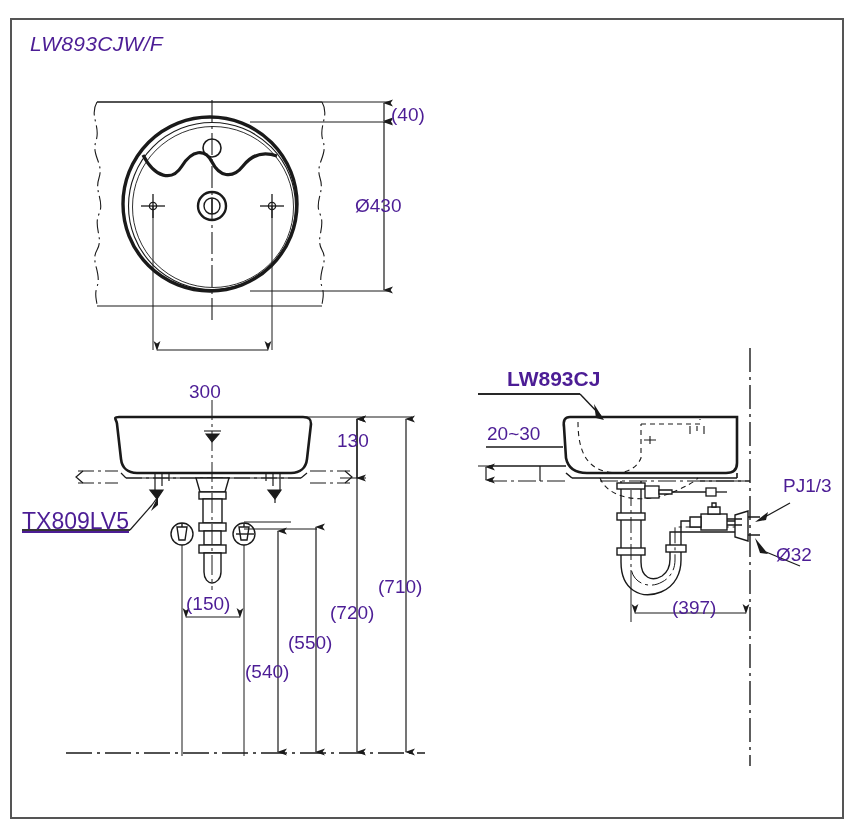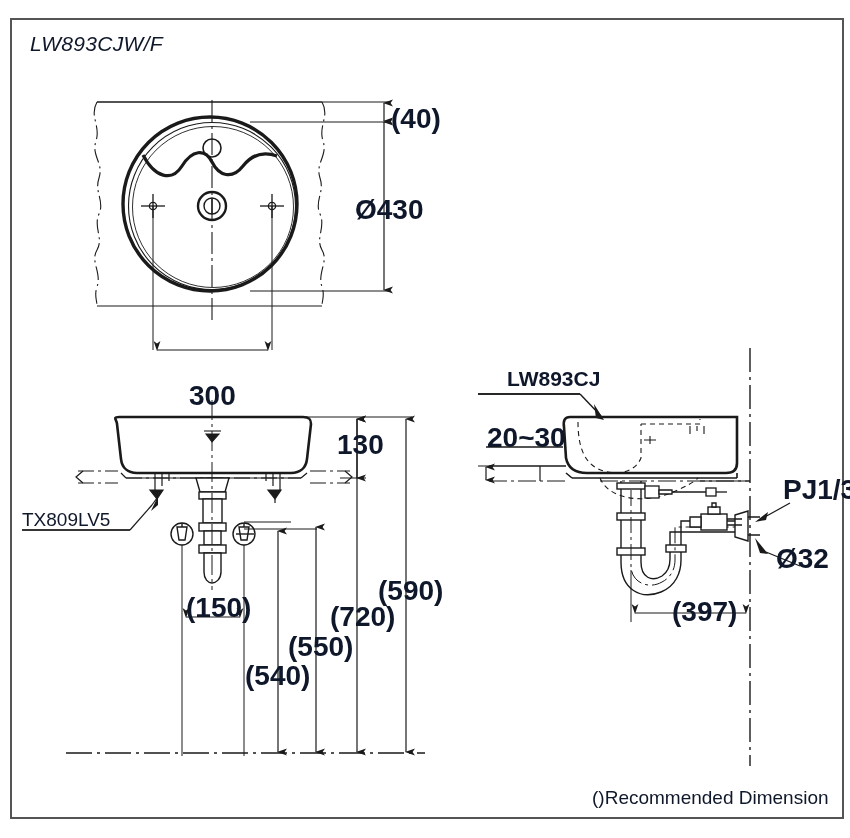--- a/index.html
+++ b/index.html
@@ -18,35 +18,35 @@
     background: #ffffff;
     overflow: hidden;
   }
   #sheet svg {
     position: absolute;
     left: 0;
     top: 0;
   }
   .txt {
     position: absolute;
-    color: #0f172a;
+    color: #4c1d95;
     white-space: nowrap;
     line-height: 1;
   }
   .model-title {
     font-size: 21px;
     font-style: italic;
     letter-spacing: 0.3px;
   }
   .dim {
-    font-size: 28px;
-    font-weight: bold;
+    font-size: 19px;
   }
   .callout {
-    font-size: 19px;
+    font-size: 23px;
+    text-decoration: underline;
   }
   .callout-bold {
     font-size: 21px;
     font-weight: bold;
     margin-left: 28px;
   }
   .note {
     font-size: 19px;
   }
 </style>
@@ -377,27 +377,26 @@
   <div class="txt callout" style="left:22px; top:510px;">TX809LV5</div>
 
   <div class="txt dim" style="left:186px; top:594px;">(150)</div>
 
   <div class="txt dim" style="left:245px; top:662px;">(540)</div>
 
   <div class="txt dim" style="left:288px; top:633px;">(550)</div>
 
   <div class="txt dim" style="left:330px; top:603px;">(720)</div>
 
-  <div class="txt dim" style="left:378px; top:577px;">(590)</div>
+  <div class="txt dim" style="left:378px; top:577px;">(710)</div>
 
   <div class="txt callout-bold" style="left:479px; top:368px;">LW893CJ</div>
 
   <div class="txt dim" style="left:487px; top:424px;">20~30</div>
 
   <div class="txt dim" style="left:672px; top:598px;">(397)</div>
 
   <div class="txt dim" style="left:783px; top:476px;">PJ1/3</div>
 
   <div class="txt dim" style="left:776px; top:545px;">Ø32</div>
 
-  <div class="txt note" style="left:592px; top:788px;">()Recommended Dimension</div>
 
 </div>
 
 </body></html>

